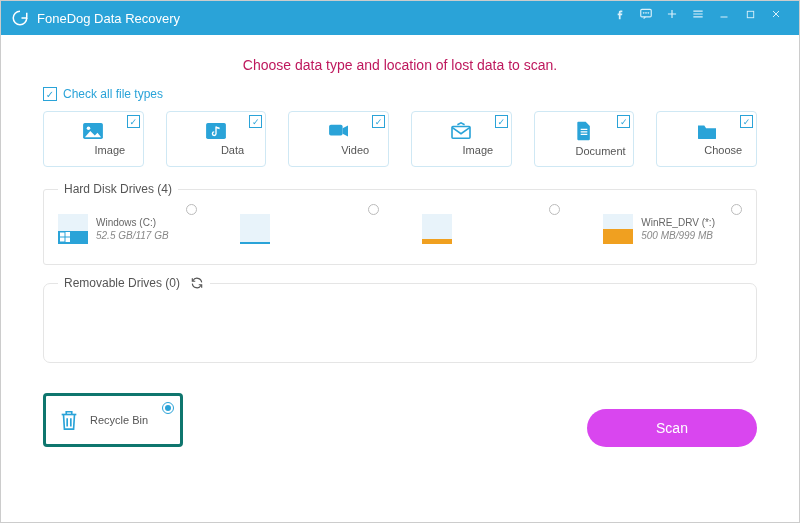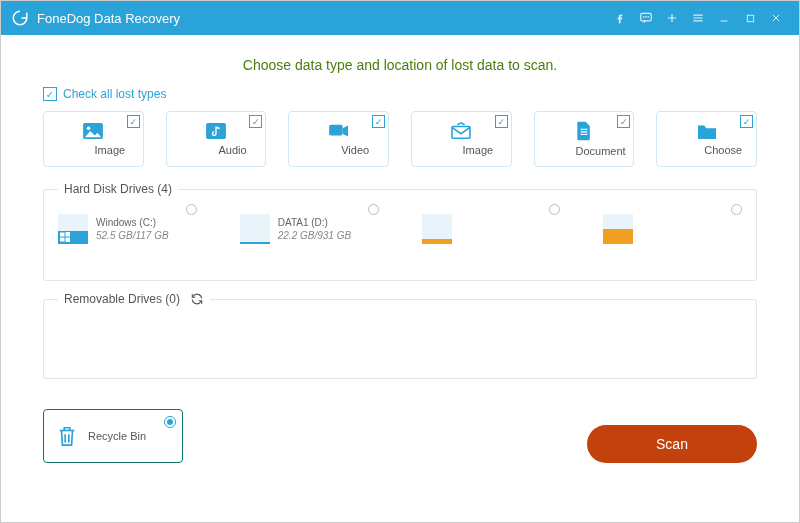--- a/index.html
+++ b/index.html
@@ -1,48 +1,48 @@
 <!DOCTYPE html>
 <html><head>
 <meta charset="utf-8">
 <style>
   * { box-sizing: border-box; margin: 0; padding: 0; }
   body { font-family: Arial, sans-serif; font-size: 12px; color: #666; background: #fff; width: 800px; height: 523px; overflow: hidden; border: 1px solid #ccc; }
-  .titlebar { height: 34px; background: #2aa3d8; display: flex; align-items: center; padding: 0 10px; color: #fff; }
+  .titlebar { height: 34px; background: #2aa3d8; display: flex; padding: 0 10px; color: #fff; }
   .titlebar .logo { display: flex; align-items: center; gap: 8px; font-size: 13px; }
   .titlebar .spacer { flex: 1; }
   .titlebar .winbtn { width: 26px; height: 26px; display: flex; align-items: center; justify-content: center; cursor: pointer; color: #d9f0fa; }
   .content { padding: 22px 42px 12px; }
-  .heading { text-align: center; font-size: 14px; color: #4d7c0f; margin-bottom: 14px; }
+  .heading { text-align: center; font-size: 14px; color: #be185d; margin-bottom: 14px; }
   .checkall { display: flex; align-items: center; gap: 6px; color: #2aa3d8; font-size: 12px; margin-bottom: 10px; }
   .ckbox { width: 14px; height: 14px; border: 1px solid #2aa3d8; display: inline-flex; align-items: center; justify-content: center; color: #2aa3d8; font-size: 10px; cursor: pointer; }
   .types { display: flex; gap: 22px; margin-bottom: 22px; }
   .typecard { position: relative; width: 104px; height: 56px; border: 1px solid #cfe8f4; border-radius: 4px; display: flex; flex-direction: column; align-items: center; justify-content: center; gap: 4px; cursor: pointer; }
   .typecard .ck { position: absolute; top: 3px; right: 3px; width: 13px; height: 13px; border: 1px solid #2aa3d8; display: flex; align-items: center; justify-content: center; color: #2aa3d8; font-size: 9px; }
   .typecard .icn { color: #2aa3d8; }
   .typecard .lbl { font-size: 11px; color: #555; margin-left: 33px; }
   
-  .section { position: relative; border: 1px solid #e5e5e5; border-radius: 3px; padding: 16px 14px 28px; margin-bottom: 18px; }
+  .section { position: relative; border: 1px solid #e5e5e5; border-radius: 3px; padding: 16px 14px 12px; margin-bottom: 18px; }
   .section-legend { position: absolute; top: -8px; left: 14px; background: #fff; padding: 0 6px; font-size: 12px; color: #555; display: flex; align-items: center; gap: 10px; }
   .drives { display: flex; gap: 43px; }
   .drive { position: relative; width: 150px; height: 46px; display: flex; align-items: center; gap: 8px; cursor: pointer; }
   .radio { position: absolute; top: -2px; right: 0; width: 11px; height: 11px; border: 1px solid #bbb; border-radius: 50%; }
   .bar { width: 30px; height: 30px; background: #e8f3fa; position: relative; }
   .bar .fill { position: absolute; bottom: 0; left: 0; width: 100%; }
   .dinfo { display: flex; flex-direction: column; font-size: 10px; color: #666; line-height: 1.35; }
   .dinfo .dname { color: #666; }
   .dinfo .dsize { color: #888; font-style: italic; }
-  .removable { height: 80px; }
+  .removable { height: 80px; border-radius: 7px; }
   .refresh { cursor: pointer; color: #555; display:inline-flex; }
   
   .bottomrow { display: flex; align-items: flex-end; justify-content: space-between; padding: 0 42px 10px; }
-  .recycle { position: relative; width: 140px; height: 54px; border: 1px solid #0f766e; border-radius: 4px; display: flex; align-items: center; gap: 10px; padding-left: 12px; cursor: pointer; }
+  .recycle { position: relative; width: 140px; height: 54px; border: 3px solid #0f766e; border-radius: 4px; display: flex; align-items: center; gap: 10px; padding-left: 12px; cursor: pointer; }
   .recycle .radio-on { position: absolute; top: 6px; right: 6px; width: 12px; height: 12px; border: 1px solid #2aa3d8; border-radius: 50%; display:flex; align-items:center; justify-content:center;}
   .recycle .radio-on::after { content:""; width:6px; height:6px; background:#2aa3d8; border-radius:50%;}
-  .scanbtn { width: 170px; height: 38px; background: #c2410c; color: #fff; border-radius: 20px; display: flex; align-items: center; justify-content: center; font-size: 14px; cursor: pointer; }
+  .scanbtn { width: 170px; height: 38px; background: #d946ef; color: #fff; border-radius: 20px; display: flex; align-items: center; justify-content: center; font-size: 14px; cursor: pointer; }
   svg { display: block; }
 </style>
 </head>
 <body>
 
 <div class="titlebar">
   <div class="logo">
     <span>
       <svg width="18" height="18" viewBox="0 0 24 24" fill="none" stroke="#fff" stroke-width="2">
           <path d="M12 3 A9 9 0 1 0 21 12"></path>
@@ -91,21 +91,21 @@
         <path d="M6 6l12 12M18 6L6 18"></path>
       </svg>
     </div>
 </div>
 
 <div class="content">
   <div class="heading">Choose data type and location of lost data to scan.</div>
 
   <div class="checkall">
     <span class="ckbox">✓</span>
-    <span>Check all lost types</span>
+    <span>Check all file types</span>
   </div>
 
   <div class="types">
     <div class="typecard">
       <span class="ck">✓</span>
       <span class="icn">
           <svg width="22" height="18" viewBox="0 0 24 20" fill="#2aa3d8">
             <rect x="1" y="1" width="22" height="18" rx="2" fill="#2aa3d8"></rect>
             <circle cx="7" cy="7" r="2" fill="#fff"></circle>
             <path d="M3 17 L9 10 L14 15 L17 12 L21 17 Z" fill="#fff"></path>
@@ -115,21 +115,21 @@
     </div>
     <div class="typecard">
       <span class="ck">✓</span>
       <span class="icn">
           <svg width="22" height="18" viewBox="0 0 24 20" fill="#2aa3d8">
             <rect x="1" y="1" width="22" height="18" rx="2" fill="#2aa3d8"></rect>
             <path d="M12 5 v8 a2 2 0 1 1 -2 -2" stroke="#fff" stroke-width="1.5" fill="none"></path>
             <path d="M12 5 l4 1 v2 l-4-1" fill="#fff"></path>
           </svg>
         </span>
-      <span class="lbl">Audio</span>
+      <span class="lbl">Data</span>
     </div>
     <div class="typecard">
       <span class="ck">✓</span>
       <span class="icn">
           <svg width="22" height="18" viewBox="0 0 24 20" fill="#2aa3d8">
             <rect x="1" y="3" width="15" height="12" rx="2" fill="#2aa3d8"></rect>
             <path d="M16 7 l6 -3 v12 l-6 -3 z" fill="#2aa3d8"></path>
           </svg>
         </span>
       <span class="lbl">Video</span>
@@ -183,35 +183,35 @@
           <div class="dinfo">
             <span class="dname">Windows (C:)</span>
             <span class="dsize">52.5 GB/117 GB</span>
           </div>
         </div>
         <div class="drive">
           <span class="radio"></span>
           <div class="bar">
             <div class="fill" style="height:8%;background:#2aa3d8;"></div>
           </div>
+        </div>
+        <div class="drive">
+          <span class="radio"></span>
+          <div class="bar">
+            <div class="fill" style="height:18%;background:#f0a020;"></div>
+          </div>
+        </div>
+        <div class="drive">
+          <span class="radio"></span>
+          <div class="bar">
+            <div class="fill" style="height:50%;background:#f0a020;"></div>
+          </div>
           <div class="dinfo">
-            <span class="dname">DATA1 (D:)</span>
-            <span class="dsize">22.2 GB/931 GB</span>
-          </div>
-        </div>
-        <div class="drive">
-          <span class="radio"></span>
-          <div class="bar">
-            <div class="fill" style="height:18%;background:#f0a020;"></div>
-          </div>
-        </div>
-        <div class="drive">
-          <span class="radio"></span>
-          <div class="bar">
-            <div class="fill" style="height:50%;background:#f0a020;"></div>
+            <span class="dname">WinRE_DRV (*:)</span>
+            <span class="dsize">500 MB/999 MB</span>
           </div>
         </div>
       </div>
   </div>
 
   <div class="section removable">
     <div class="section-legend">
       <span>Removable Drives (0)</span>
       <span class="refresh">
           <svg width="14" height="14" viewBox="0 0 24 24" fill="none" stroke="#555" stroke-width="2">

